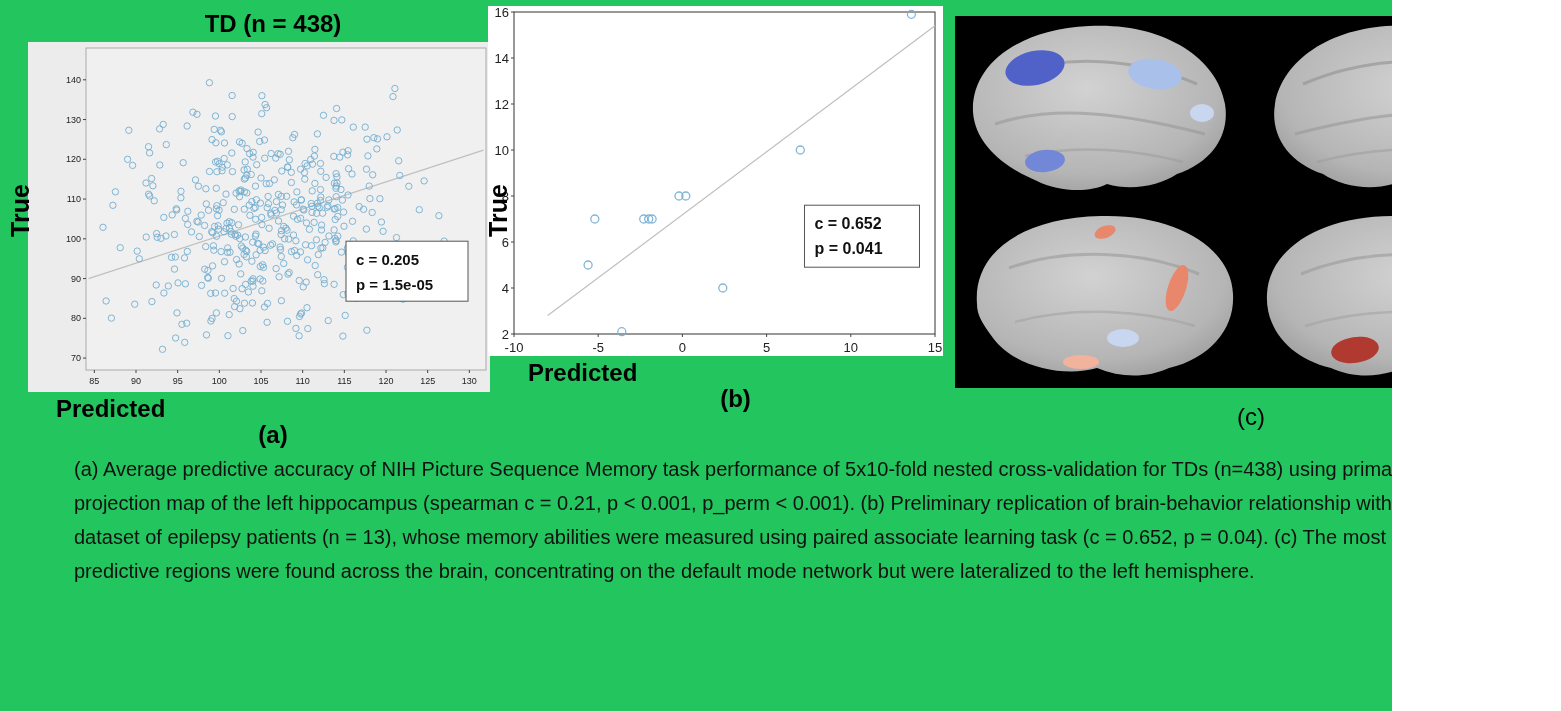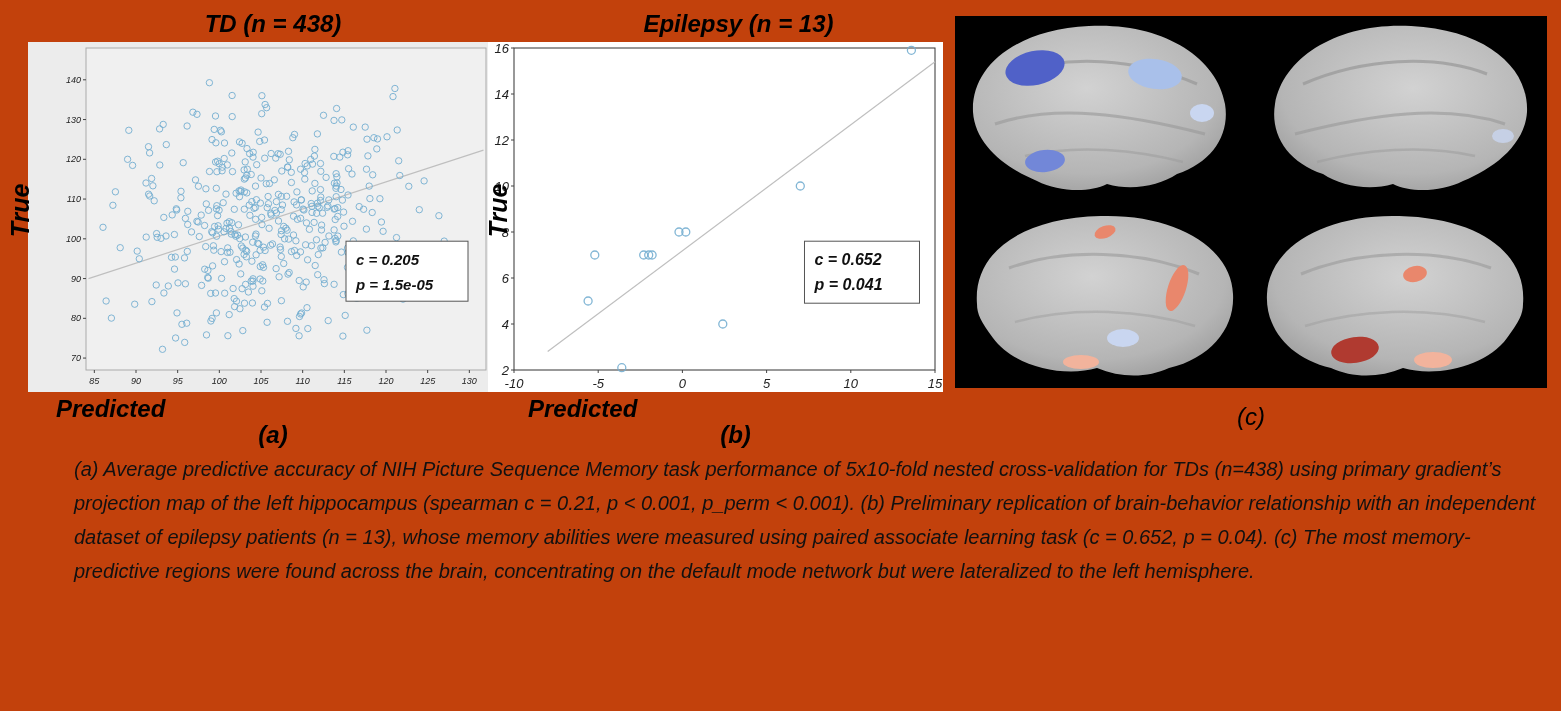--- a/index.html
+++ b/index.html
@@ -1,16 +1,16 @@
 <!DOCTYPE html>
 <html><head>
 <meta charset="utf-8">
 <style>
   html,body{margin:0;padding:0;background:#fff;}
-  .fig{position:relative;width:1561px;height:711px;background:#c2410c;font-family:"Liberation Sans",sans-serif;color:#111;overflow:hidden;font-style:italic;}
+  .fig{position:relative;width:1392px;height:711px;background:#22c55e;font-family:"Liberation Sans",sans-serif;color:#111;overflow:hidden;}
   .panel{position:absolute;}
   .panel h2{margin:0;height:36px;line-height:36px;font-size:24px;font-weight:600;text-align:center;color:#000;}
   .panel-a{left:28px;top:6px;width:462px;}
   .panel-a h2{padding-left:28px;}
   .panel-b{left:488px;top:6px;width:455px;}
   .panel-b h2{padding-left:46px;}
   .chart{display:block;}
   .xlab{font-size:24px;font-weight:600;text-align:left;line-height:26px;color:#000;}
   .panel-a .xlab{padding-left:28px;}
   .panel-b .xlab{padding-left:40px;}
@@ -513,21 +513,20 @@
           <circle cx="206.3" cy="167.3" r="3.2" fill="none" stroke="#74aed0" stroke-width="1" opacity="0.9"></circle>
           <rect x="318" y="199.2" width="122" height="60" fill="#fff" stroke="#555" stroke-width="1"></rect>
           <text x="328" y="223.2" font-size="15" font-weight="bold" fill="#111" font-family="Liberation Sans, sans-serif">c = 0.205</text>
           <text x="328" y="248.2" font-size="15" font-weight="bold" fill="#111" font-family="Liberation Sans, sans-serif">p = 1.5e-05</text>
         </svg></div>
     <div class="xlab">Predicted</div>
     <div class="tag">(a)</div>
   </section>
 
   <section class="panel panel-b">
-    <h2>Epilepsy (n = 13)</h2>
     <div class="ylab">True</div>
     <div id="chart-b" class="chart"><svg width="455" height="350">
           <rect x="0" y="0" width="455" height="350" fill="#ffffff"></rect>
           <rect x="26" y="6" width="421" height="322" fill="#ffffff" stroke="#333333" stroke-width="1"></rect>
           <line x1="26" y1="328" x2="26" y2="331" stroke="#444" stroke-width="1"></line>
           <text x="26" y="346" text-anchor="middle" font-size="13" fill="#222" font-family="Liberation Sans, sans-serif">-10</text>
           <line x1="110.2" y1="328" x2="110.2" y2="331" stroke="#444" stroke-width="1"></line>
           <text x="110.2" y="346" text-anchor="middle" font-size="13" fill="#222" font-family="Liberation Sans, sans-serif">-5</text>
           <line x1="194.4" y1="328" x2="194.4" y2="331" stroke="#444" stroke-width="1"></line>
           <text x="194.4" y="346" text-anchor="middle" font-size="13" fill="#222" font-family="Liberation Sans, sans-serif">0</text>

